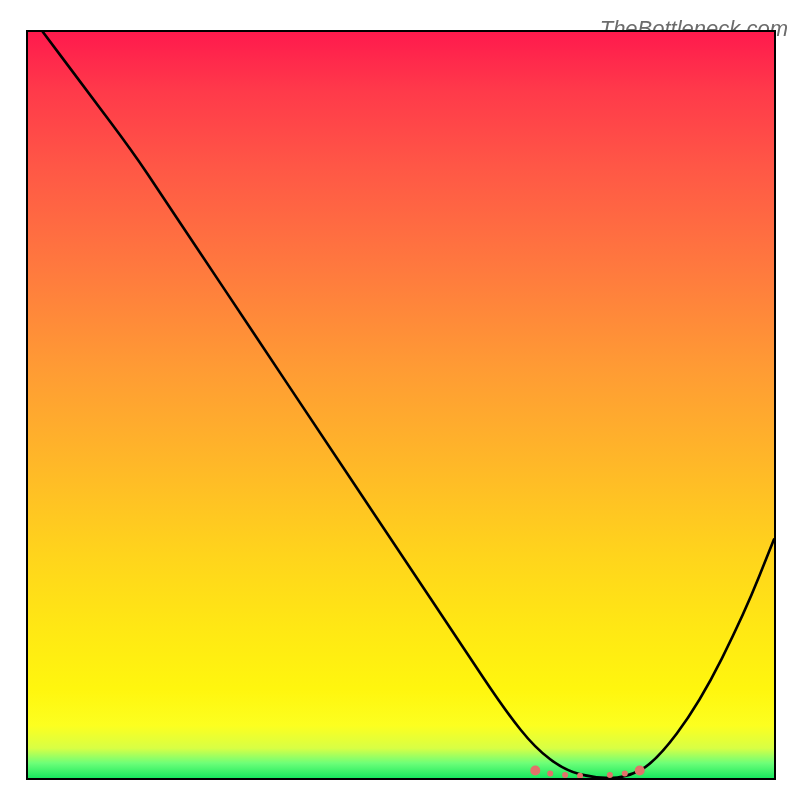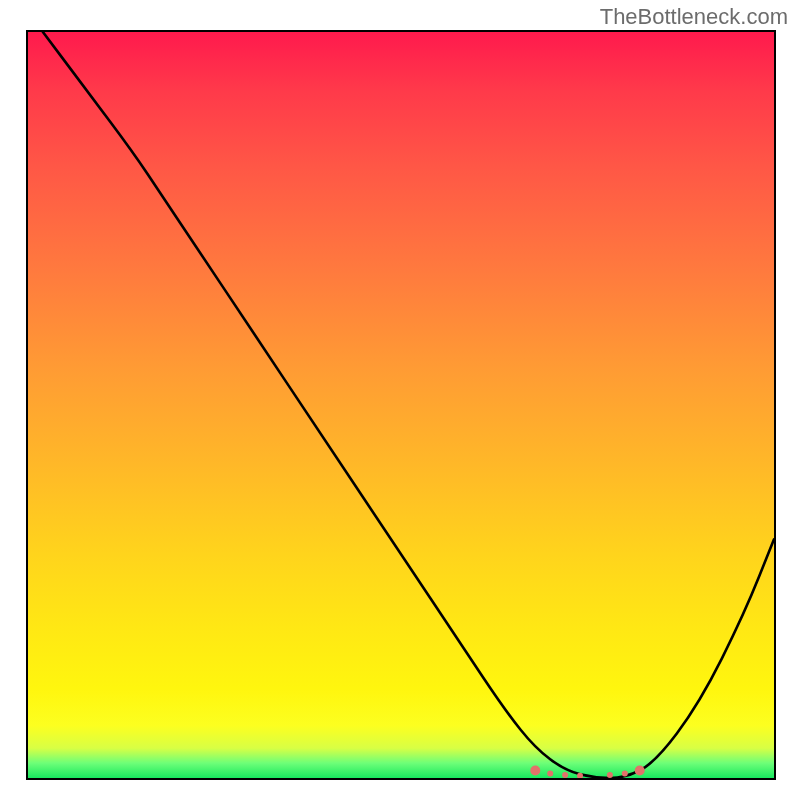--- a/index.html
+++ b/index.html
@@ -11,26 +11,27 @@
     font-family: Arial, Helvetica, sans-serif;
     overflow: hidden;
   }
   .wrap {
     position: relative;
     width: 800px;
     height: 800px;
   }
   .watermark {
     position: absolute;
-    top: 4px;
+    top: 16px;
     right: 12px;
     color: #6c6c6c;
     font-size: 22px;
     font-family: Arial, Helvetica, sans-serif;
     letter-spacing: 0px;
+    font-style: italic;
   }
   .plot {
     position: absolute;
     left: 26px;
     top: 30px;
     width: 750px;
     height: 750px;
     border: 2px solid #000;
     box-sizing: border-box;
     overflow: hidden;

